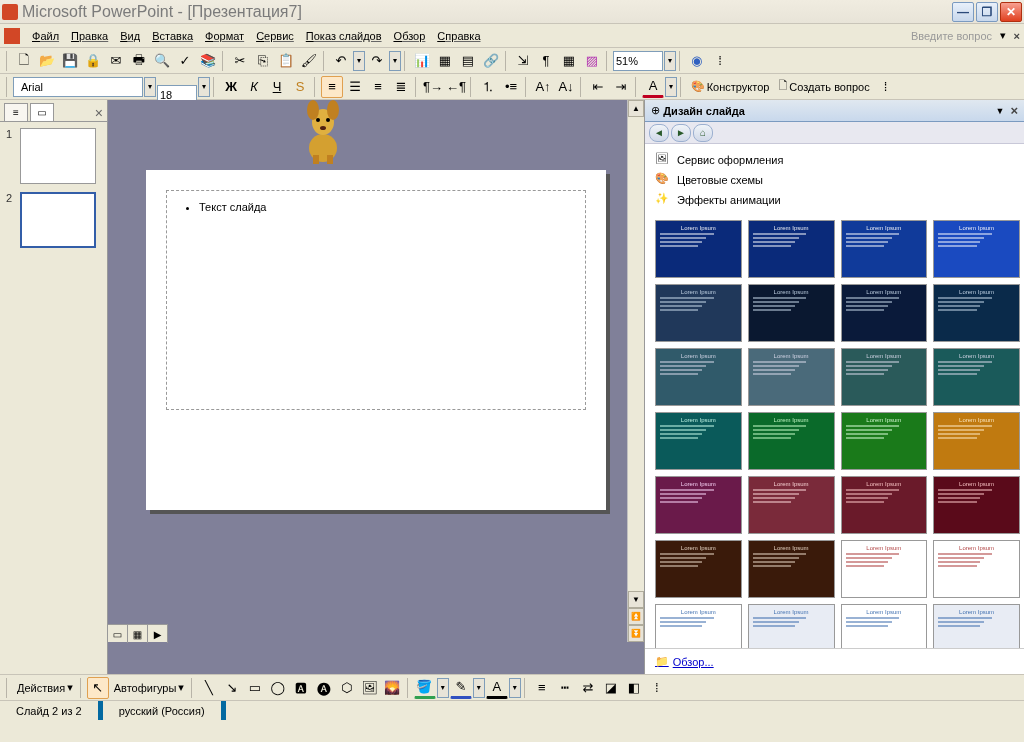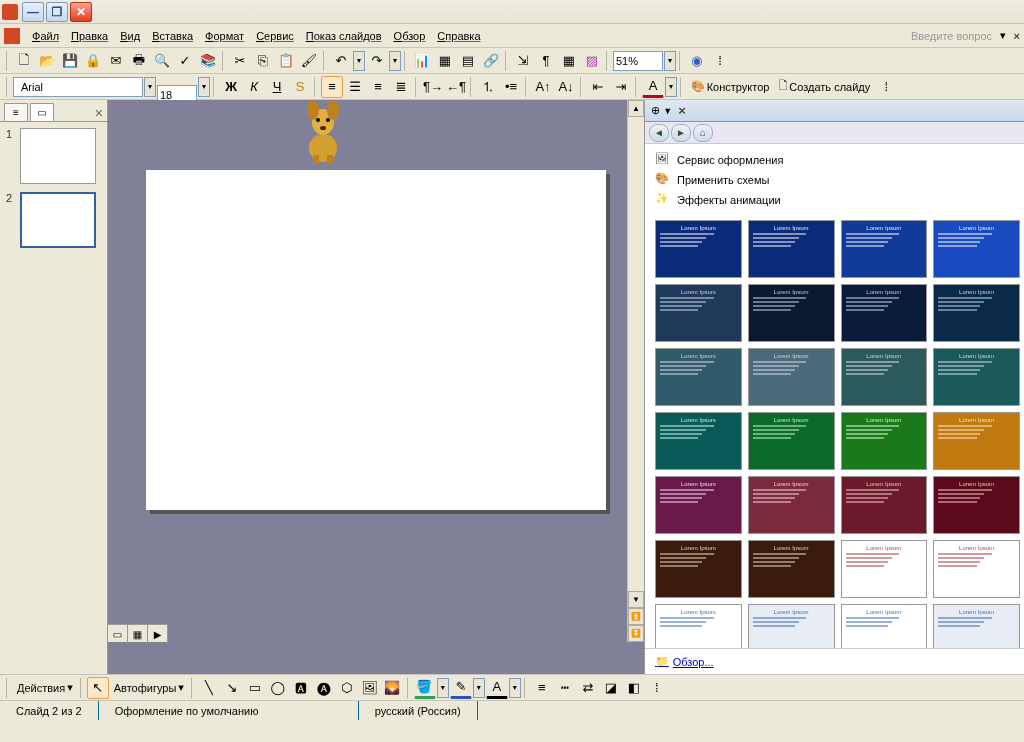--- a/index.html
+++ b/index.html
@@ -82,30 +82,31 @@
 .template .tt { font-size: 6px; text-align:center; margin-bottom:2px; opacity:0.9;}
 .template .ln { height: 2px; background: currentColor; opacity: 0.5; margin: 2px 0; width: 70%; }
 .tp-footer { padding: 6px 10px; border-top: 1px solid #ccc; }
 .tp-footer .browse { color: #0000cc; text-decoration: underline; cursor: pointer; display: flex; align-items: center; gap: 4px; }
 
 
 .drawbar { height: 26px; background: #ece9d8; display: flex; align-items: center; padding: 0 4px; border-top: 1px solid #c8c4b8; gap: 1px; }
 
 
 .statusbar { height: 20px; background: #ece9d8; display: flex; align-items: center; border-top: 1px solid #c8c4b8; }
-.status-cell { padding: 0 16px; border-right: 1px solid #0369a1; height: 100%; display: flex; align-items: center; }
+.status-cell { padding: 0 16px; border-right: 5px solid #0369a1; height: 100%; display: flex; align-items: center; }
 .under { text-decoration: underline; }
 .bold { font-weight: bold; }
 .italic { font-style: italic; }
 </style>
 </head>
 <body>
 
 <div class="titlebar">
   <div class="app-icon"></div>
+  <div class="title">Microsoft PowerPoint - [Презентация7]</div>
   <div class="win-btns">
     <div class="win-btn">—</div>
     <div class="win-btn">❐</div>
     <div class="win-btn close">✕</div>
   </div>
 </div>
 
 <div class="menubar">
   <div class="doc-icon"></div>
   <div class="menu-item">Файл</div>
@@ -198,21 +199,21 @@
   <div class="tb-sep"></div>
   <div class="tb-btn" style="border-bottom:3px solid #c00020;">A</div>
   <div class="tb-dd">▾</div>
   <div class="tb-sep"></div>
   <div class="tb-label">
       <span>🎨</span>
       <span>Конструктор</span>
     </div>
   <div class="tb-label">
       <span>🗋</span>
-      <span>Создать слайду</span>
+      <span>Создать вопрос</span>
     </div>
   <div class="tb-btn">⁞</div>
 </div>
 
 <div class="main">
 
   <div class="slide-panel">
     <div class="slide-tabs">
       <div class="slide-tab">≡</div>
       <div class="slide-tab active">▭</div>
@@ -239,55 +240,61 @@
             <ellipse cx="15" cy="10" rx="6" ry="10" fill="#c08020"></ellipse>
             <ellipse cx="35" cy="10" rx="6" ry="10" fill="#c08020"></ellipse>
             <circle cx="20" cy="20" r="2" fill="#000"></circle>
             <circle cx="30" cy="20" r="2" fill="#000"></circle>
             <ellipse cx="25" cy="28" rx="3" ry="2" fill="#502010"></ellipse>
             <rect x="15" y="55" width="6" height="9" fill="#c08020"></rect>
             <rect x="29" y="55" width="6" height="9" fill="#c08020"></rect>
           </svg>
       </div>
       <div class="slide">
+        <div class="slide-body-box">
+          <ul>
+              <li>Текст слайда</li>
+            </ul>
+        </div>
       </div>
     </div>
     <div class="vsb">
       <div class="arrow">▲</div>
       <div class="track"></div>
       <div class="arrow">▼</div>
       <div class="dbl">⏫</div>
       <div class="dbl">⏬</div>
     </div>
     <div class="view-btns">
       <div class="view-btn">▭</div>
       <div class="view-btn">▦</div>
       <div class="view-btn">▶</div>
     </div>
   </div>
 
   <div class="taskpane">
     <div class="tp-header">
       <span>⊕</span>&nbsp;
+      <div class="title">Дизайн слайда</div>
       <div class="dd">▼</div>
       <div class="close">×</div>
     </div>
     <div class="tp-nav">
       <div class="nbtn">◄</div>
       <div class="nbtn">►</div>
       <div class="nbtn">⌂</div>
     </div>
     <div class="tp-links">
       <div class="tp-link">
         <span class="icon">🖼</span>
         <span>Сервис оформления</span>
       </div>
       <div class="tp-link">
         <span class="icon">🎨</span>
-        <span>Применить схемы</span>
+        <span>Цветовые схемы</span>
       </div>
       <div class="tp-link">
         <span class="icon">✨</span>
         <span>Эффекты анимации</span>
       </div>
     </div>
     <div class="tp-templates" id="templates">
         <div class="template" style="background: rgb(10, 42, 122); color: rgb(255, 255, 255);">
           <div class="tt">Lorem Ipsum</div>
           <div class="ln"></div>
@@ -517,16 +524,15 @@
   <div class="tb-btn">≡</div>
   <div class="tb-btn">┅</div>
   <div class="tb-btn">⇄</div>
   <div class="tb-btn">◪</div>
   <div class="tb-btn">◧</div>
   <div class="tb-btn">⁞</div>
 </div>
 
 <div class="statusbar">
   <div class="status-cell">Слайд 2 из 2</div>
-  <div class="status-cell" style="flex:0 0 260px;">Оформление по умолчанию</div>
   <div class="status-cell">русский (Россия)</div>
   <div class="status-cell" style="flex:1;border:none;"></div>
 </div>
 
 </body></html>

